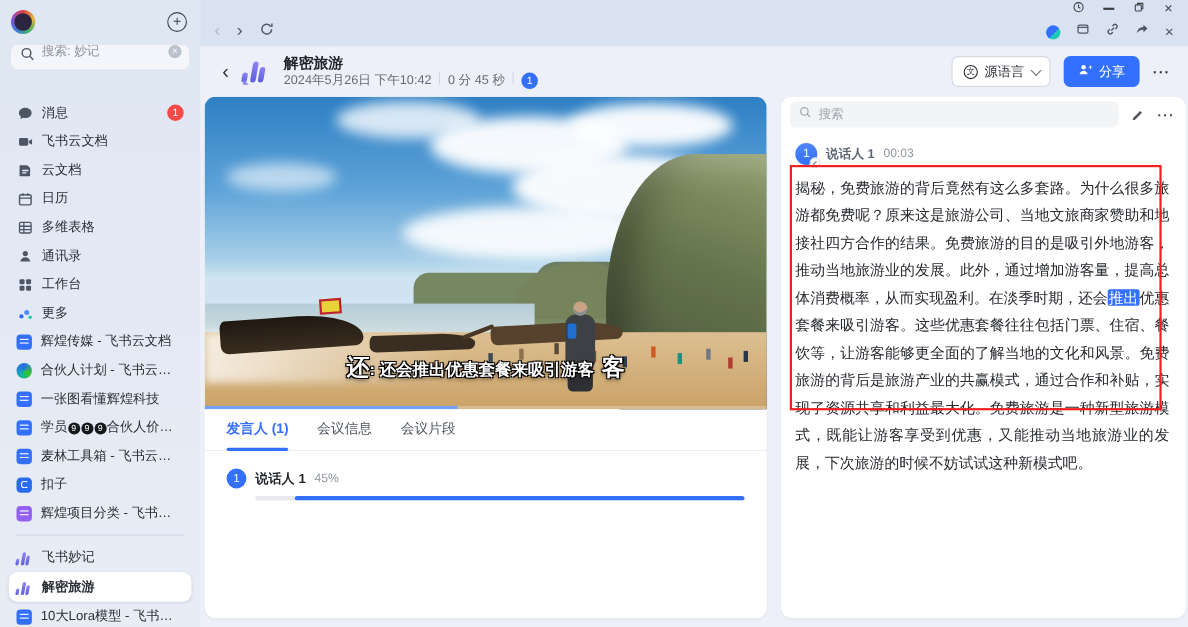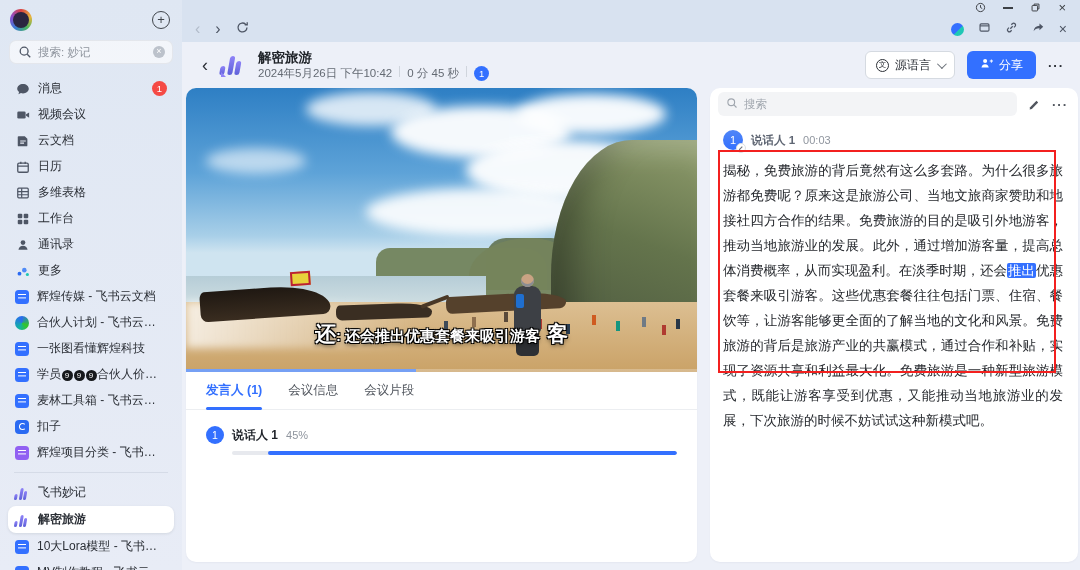--- a/index.html
+++ b/index.html
@@ -9,22 +9,22 @@
 
   
   .sidebar { position:absolute; left:0; top:0; width:182px; height:570px;
     background:linear-gradient(180deg,#dfe7f3,#e8ecf6); z-index:3; }
   .sb-top { display:flex; align-items:center; justify-content:space-between; padding:9px 12px 5px 10px; }
   .avatar { width:22px; height:22px; border-radius:50%;
     background:conic-gradient(#d94141,#e8b63c,#47b35f,#3a7bd5,#8a4fd0,#d94141); position:relative; }
   .avatar::after { content:""; position:absolute; inset:3px; border-radius:50%; background:#2b2540; }
   .add-btn { width:18px; height:18px; border-radius:50%; border:1.4px solid #41464d; color:#41464d;
     font-size:13px; line-height:15px; text-align:center; }
-  .sb-search { margin:4px 9px 12px; height:24px; background:rgba(255,255,255,.6);
-    border:1px solid rgba(31,35,41,.07); border-radius:7px; display:flex; align-items:center; gap:6px; padding:0 7px; }
+  .sb-search { margin:4px 9px 26px; height:24px; background:rgba(255,255,255,.6);
+    border:1px solid rgba(31,35,41,.07); border-radius:7px; display:flex; align-items:flex-start; gap:6px; padding:0 7px; }
   .sb-search input { flex:1; min-width:0; border:none; outline:none; background:transparent; font-size:11.5px; color:#646a73;
     font-family:inherit; }
   .sb-search input::placeholder { color:#8f959e; }
   .clear-ic { width:12px; height:12px; border-radius:50%; background:#bcc2cb; color:#fff; font-size:9px;
     line-height:11px; text-align:center; flex:none; }
   .sb-item { display:flex; align-items:center; gap:8px; height:25px; margin:1px 8px; padding:0 7px;
     border-radius:6px; font-size:12px; color:#2b2f36; white-space:nowrap; cursor:default; }
   .sb-item .lbl { overflow:hidden; text-overflow:ellipsis; }
   .sb-item.active { background:#fff; height:27px; border-radius:8px; box-shadow:0 1px 3px rgba(31,35,41,.1); font-weight:600; }
   .rbadge { margin-left:auto; min-width:15px; height:15px; border-radius:8px; background:#f54a45; color:#fff;
@@ -215,21 +215,21 @@
       <span class="lbl">消息</span>
       <span class="rbadge">1</span>
     </div>
     <div class="sb-item">
       <span class="nico">
           <svg viewBox="0 0 16 16" fill="currentColor">
             <rect x="1.5" y="4" width="9.5" height="8" rx="1.5"></rect>
             <path d="M11.5 7.2L15 5v6l-3.5-2.2z"></path>
           </svg>
         </span>
-      <span class="lbl">视频会议</span>
+      <span class="lbl">飞书云文档</span>
     </div>
     <div class="sb-item">
       <span class="nico">
           <svg viewBox="0 0 16 16" fill="currentColor">
             <path d="M3 2.5h7l3 3V13a1 1 0 01-1 1H3a1 1 0 01-1-1V3.5a1 1 0 011-1z"></path>
             <path d="M4.8 8h6.4M4.8 10.5h4.4" stroke="#e8ecf6" stroke-width="1.3"></path>
           </svg>
         </span>
       <span class="lbl">云文档</span>
     </div>
@@ -243,40 +243,40 @@
       <span class="lbl">日历</span>
     </div>
     <div class="sb-item">
       <span class="nico">
           <svg viewBox="0 0 16 16" fill="none" stroke="currentColor" stroke-width="1.4">
             <rect x="2" y="2.5" width="12" height="11" rx="1.2"></rect>
             <path d="M2 6.5h12M2 10h12M6.5 2.5v11"></path>
           </svg>
         </span>
       <span class="lbl">多维表格</span>
+    </div>
+    <div class="sb-item">
+      <span class="nico">
+          <svg viewBox="0 0 16 16" fill="currentColor">
+            <circle cx="8" cy="5.2" r="2.7"></circle>
+            <path d="M2.8 13.5c.5-3 2.6-4.6 5.2-4.6s4.7 1.6 5.2 4.6z"></path>
+          </svg>
+        </span>
+      <span class="lbl">通讯录</span>
     </div>
     <div class="sb-item">
       <span class="nico">
           <svg viewBox="0 0 16 16" fill="currentColor">
             <rect x="2" y="2" width="5.2" height="5.2" rx="1.2"></rect>
             <rect x="8.8" y="2" width="5.2" height="5.2" rx="1.2"></rect>
             <rect x="2" y="8.8" width="5.2" height="5.2" rx="1.2"></rect>
             <rect x="8.8" y="8.8" width="5.2" height="5.2" rx="1.2"></rect>
           </svg>
         </span>
       <span class="lbl">工作台</span>
-    </div>
-    <div class="sb-item">
-      <span class="nico">
-          <svg viewBox="0 0 16 16" fill="currentColor">
-            <circle cx="8" cy="5.2" r="2.7"></circle>
-            <path d="M2.8 13.5c.5-3 2.6-4.6 5.2-4.6s4.7 1.6 5.2 4.6z"></path>
-          </svg>
-        </span>
-      <span class="lbl">通讯录</span>
     </div>
     <div class="sb-item">
       <span class="nico">
           <svg viewBox="0 0 16 16">
             <circle cx="4" cy="11" r="2.2" fill="#2a6af2"></circle>
             <circle cx="9.5" cy="7" r="2.6" fill="#4f8bf7"></circle>
             <circle cx="13" cy="12" r="1.8" fill="#1fc7b5"></circle>
           </svg>
         </span>
       <span class="lbl">更多</span>

